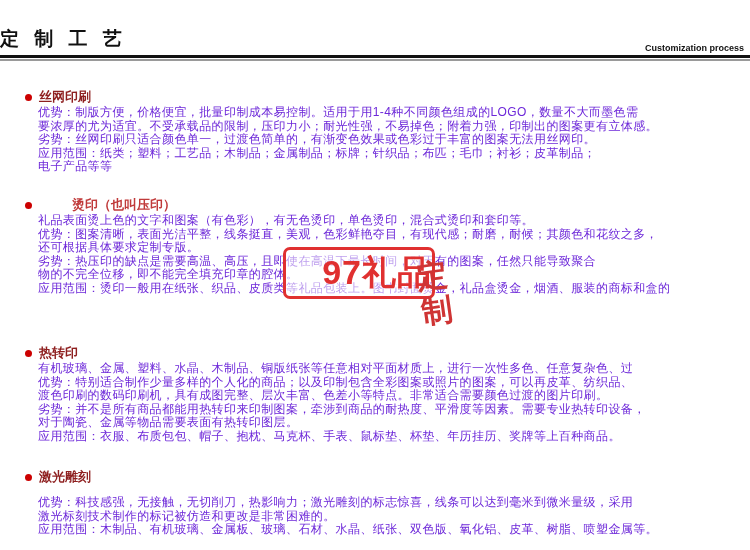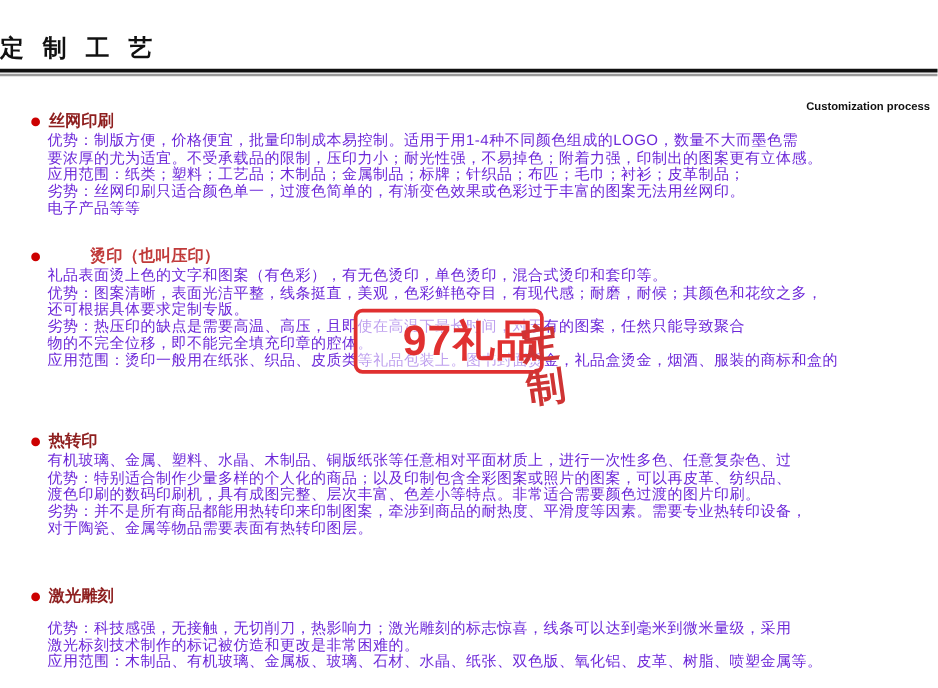--- a/index.html
+++ b/index.html
@@ -9,21 +9,21 @@
     font-family:"Liberation Sans","DejaVu Sans",sans-serif;
   }
   
   .page-header{position:absolute;top:0;left:0;width:750px;height:62px;}
   .page-title{
     position:absolute;top:26px;left:0;width:750px;text-align:left;
     font-size:19px;font-weight:bold;color:#111;letter-spacing:5px;
   }
   .page-subtitle{
     position:absolute;top:43px;right:6px;
-    font-size:9px;font-weight:bold;color:#111;margin-top:37px;
+    font-size:9px;font-weight:bold;color:#111;
   }
   .rule{position:absolute;left:0;width:750px;}
   .rule-black{top:55px;height:3px;background:#111;}
   .rule-gray{top:59px;height:2px;background:#9a9a9a;}
   
   .section{position:absolute;left:25px;width:715px;}
   .sec-head{display:flex;align-items:center;height:14px;margin-bottom:2px;}
   .bullet{
     width:7px;height:7px;border-radius:50%;background:#cc0000;
     margin-right:7px;flex:0 0 auto;
@@ -68,22 +68,22 @@
 </div>
 
 <div class="section" style="top:90px;">
   <div class="sec-head">
     <span class="bullet"></span>
     <span class="sec-title">丝网印刷</span>
   </div>
   <div class="sec-body">
     <div class="bline">优势：制版方便，价格便宜，批量印制成本易控制。适用于用1-4种不同颜色组成的LOGO，数量不大而墨色需</div>
     <div class="bline">要浓厚的尤为适宜。不受承载品的限制，压印力小；耐光性强，不易掉色；附着力强，印制出的图案更有立体感。</div>
+    <div class="bline">劣势：丝网印刷只适合颜色单一，过渡色简单的，有渐变色效果或色彩过于丰富的图案无法用丝网印。</div>
     <div class="bline">应用范围：纸类；塑料；工艺品；木制品；金属制品；标牌；针织品；布匹；毛巾；衬衫；皮革制品；</div>
-    <div class="bline">劣势：丝网印刷只适合颜色单一，过渡色简单的，有渐变色效果或色彩过于丰富的图案无法用丝网印。</div>
     <div class="bline">电子产品等等</div>
   </div>
 </div>
 
 <div class="section" style="top:198px;">
   <div class="sec-head">
     <span class="bullet"></span>
     <span class="sec-title bright">烫印（也叫压印）</span>
   </div>
   <div class="sec-body">
@@ -100,20 +100,21 @@
   <div class="sec-head">
     <span class="bullet"></span>
     <span class="sec-title">热转印</span>
   </div>
   <div class="sec-body">
     <div class="bline">有机玻璃、金属、塑料、水晶、木制品、铜版纸张等任意相对平面材质上，进行一次性多色、任意复杂色、过</div>
     <div class="bline">优势：特别适合制作少量多样的个人化的商品；以及印制包含全彩图案或照片的图案，可以再皮革、纺织品、</div>
     <div class="bline">渡色印刷的数码印刷机，具有成图完整、层次丰富、色差小等特点。非常适合需要颜色过渡的图片印刷。</div>
     <div class="bline">劣势：并不是所有商品都能用热转印来印制图案，牵涉到商品的耐热度、平滑度等因素。需要专业热转印设备，</div>
     <div class="bline">对于陶瓷、金属等物品需要表面有热转印图层。</div>
+    <div class="bline">应用范围：衣服、布质包包、帽子、抱枕、马克杯、手表、鼠标垫、杯垫、年历挂历、奖牌等上百种商品。</div>
   </div>
 </div>
 
 <div class="section" style="top:470px;">
   <div class="sec-head">
     <span class="bullet"></span>
     <span class="sec-title">激光雕刻</span>
   </div>
   <div class="sec-body gap">
     <div class="bline">优势：科技感强，无接触，无切削刀，热影响力；激光雕刻的标志惊喜，线条可以达到毫米到微米量级，采用</div>

